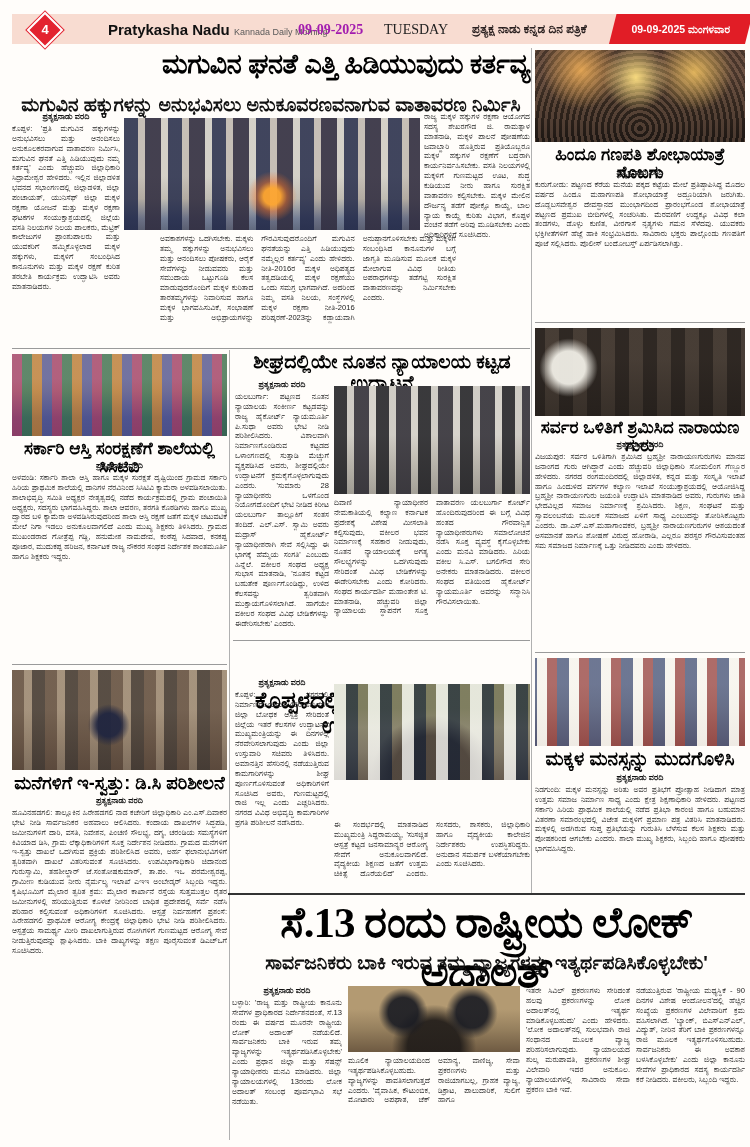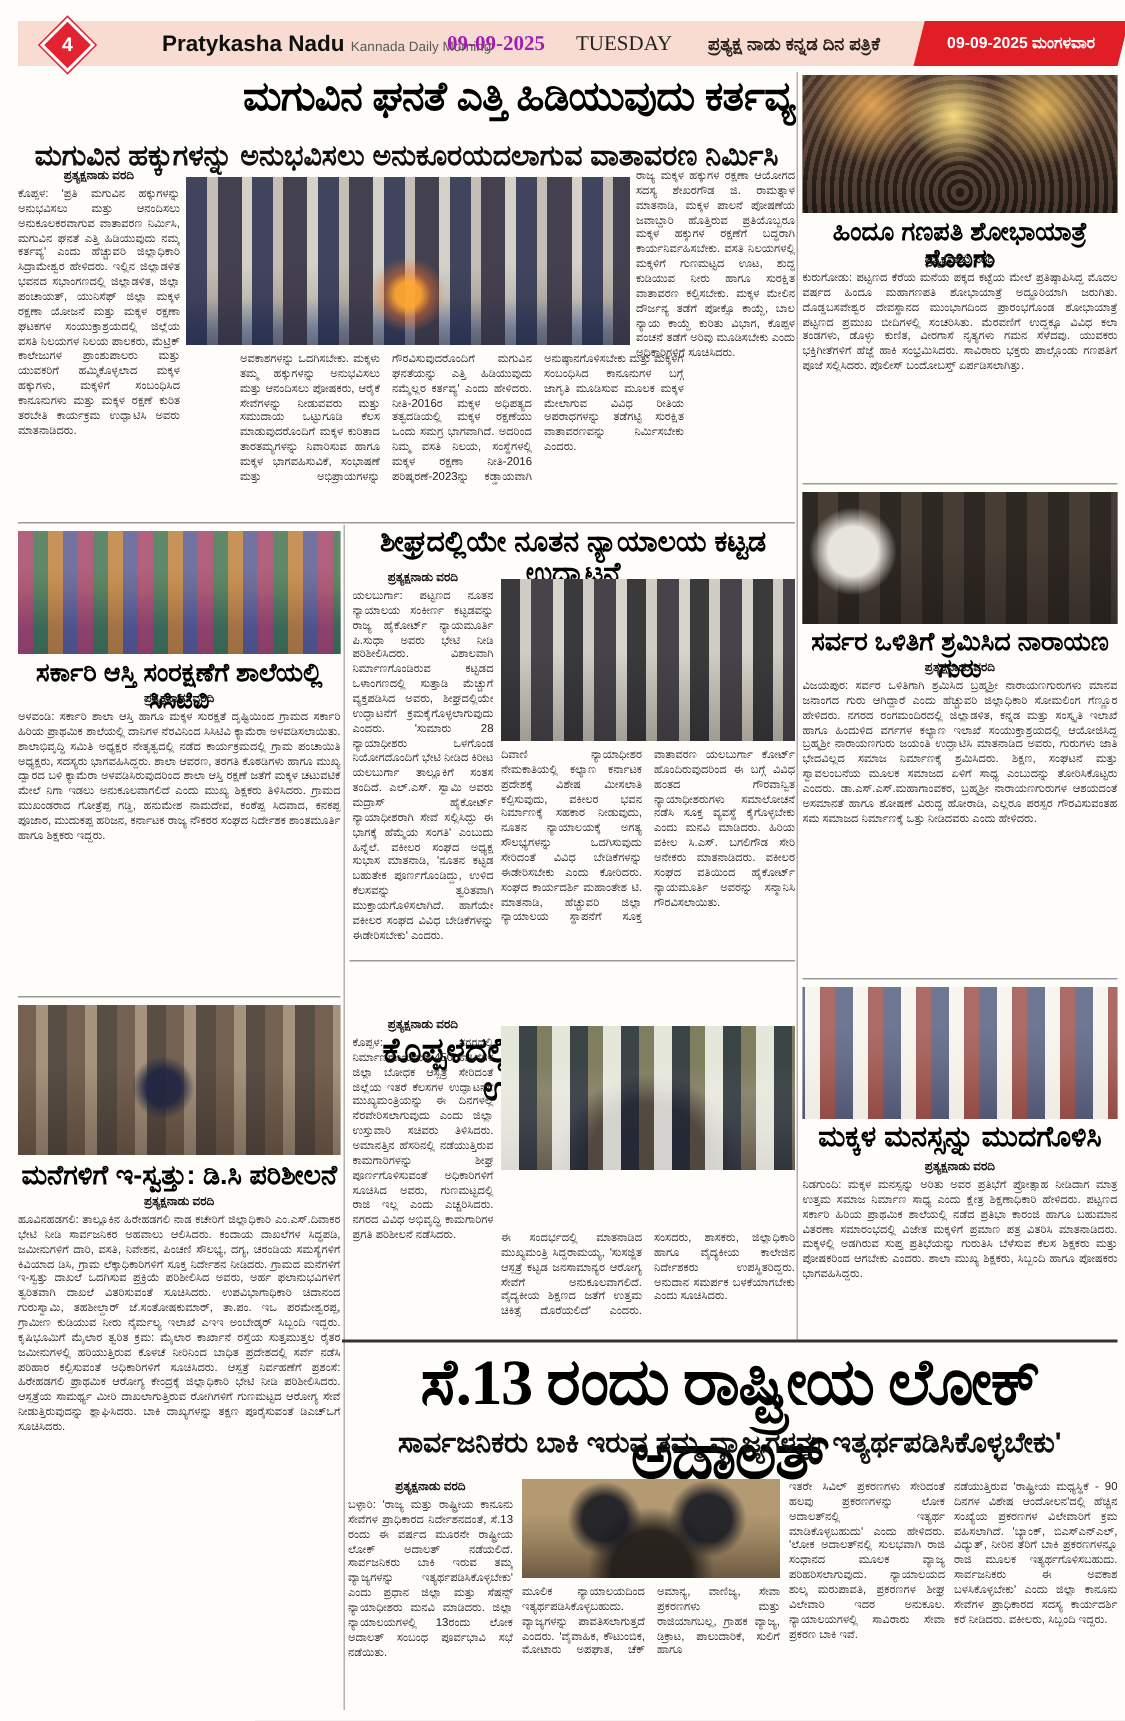--- a/index.html
+++ b/index.html
@@ -92,21 +92,21 @@
     </div>
     <div class="hdr-date">09-09-2025</div>
     <div class="hdr-day">TUESDAY</div>
     <div class="hdr-tagline">ಪ್ರತ್ಯಕ್ಷ ನಾಡು ಕನ್ನಡ ದಿನ ಪತ್ರಿಕೆ</div>
     <div class="hdr-banner">
       <span>09-09-2025 ಮಂಗಳವಾರ</span>
     </div>
   </div>
 
   <div class="hl-main">ಮಗುವಿನ ಘನತೆ ಎತ್ತಿ ಹಿಡಿಯುವುದು ಕರ್ತವ್ಯ</div>
-  <div class="sub-main">ಮಗುವಿನ ಹಕ್ಕುಗಳನ್ನು ಅನುಭವಿಸಲು ಅನುಕೂರಯದಲಾಗುವ ವಾತಾವರಣ ನಿರ್ಮಿಸಿ</div>
+  <div class="sub-main">ಮಗುವಿನ ಹಕ್ಕುಗಳನ್ನು ಅನುಭವಿಸಲು ಅನುಕೂವರಣವನಾಗುವ ವಾತಾವರಣ ನಿರ್ಮಿಸಿ</div>
   <div class="byline" style="left:12px;top:112px;width:108px;">ಪ್ರತ್ಯಕ್ಷನಾಡು ವರದಿ</div>
   <div class="bt" style="left:12px;top:124px;width:108px;height:222px;">ಕೊಪ್ಪಳ: 'ಪ್ರತಿ ಮಗುವಿನ ಹಕ್ಕುಗಳನ್ನು ಅನುಭವಿಸಲು ಮತ್ತು ಆನಂದಿಸಲು ಅನುಕೂಲಕರವಾಗುವ ವಾತಾವರಣ ನಿರ್ಮಿಸಿ, ಮಗುವಿನ ಘನತೆ ಎತ್ತಿ ಹಿಡಿಯುವುದು ನಮ್ಮ ಕರ್ತವ್ಯ' ಎಂದು ಹೆಚ್ಚುವರಿ ಜಿಲ್ಲಾಧಿಕಾರಿ ಸಿದ್ರಾಮೇಶ್ವರ ಹೇಳಿದರು. ಇಲ್ಲಿನ ಜಿಲ್ಲಾಡಳಿತ ಭವನದ ಸಭಾಂಗಣದಲ್ಲಿ ಜಿಲ್ಲಾಡಳಿತ, ಜಿಲ್ಲಾ ಪಂಚಾಯತ್, ಯುನಿಸೆಫ್ ಜಿಲ್ಲಾ ಮಕ್ಕಳ ರಕ್ಷಣಾ ಯೋಜನೆ ಮತ್ತು ಮಕ್ಕಳ ರಕ್ಷಣಾ ಘಟಕಗಳ ಸಂಯುಕ್ತಾಶ್ರಯದಲ್ಲಿ ಜಿಲ್ಲೆಯ ವಸತಿ ನಿಲಯಗಳ ನಿಲಯ ಪಾಲಕರು, ಮೆಟ್ರಿಕ್ ಕಾಲೇಜುಗಳ ಪ್ರಾಂಶುಪಾಲರು ಮತ್ತು ಯುವಕರಿಗೆ ಹಮ್ಮಿಕೊಳ್ಳಲಾದ ಮಕ್ಕಳ ಹಕ್ಕುಗಳು, ಮಕ್ಕಳಿಗೆ ಸಂಬಂಧಿಸಿದ ಕಾನೂನುಗಳು ಮತ್ತು ಮಕ್ಕಳ ರಕ್ಷಣೆ ಕುರಿತ ತರಬೇತಿ ಕಾರ್ಯಕ್ರಮ ಉದ್ಘಾಟಿಸಿ ಅವರು ಮಾತನಾಡಿದರು.</div>
   <div class="photo ph-lamp" style="left:124px;top:118px;width:296px;height:112px;"></div>
   <div class="bt" style="left:424px;top:112px;width:106px;height:234px;">ರಾಜ್ಯ ಮಕ್ಕಳ ಹಕ್ಕುಗಳ ರಕ್ಷಣಾ ಆಯೋಗದ ಸದಸ್ಯ ಶೇಖರಗೌಡ ಜಿ. ರಾಮತ್ನಾಳ ಮಾತನಾಡಿ, ಮಕ್ಕಳ ಪಾಲನೆ ಪೋಷಣೆಯ ಜವಾಬ್ದಾರಿ ಹೊತ್ತಿರುವ ಪ್ರತಿಯೊಬ್ಬರೂ ಮಕ್ಕಳ ಹಕ್ಕುಗಳ ರಕ್ಷಣೆಗೆ ಬದ್ಧರಾಗಿ ಕಾರ್ಯನಿರ್ವಹಿಸಬೇಕು. ವಸತಿ ನಿಲಯಗಳಲ್ಲಿ ಮಕ್ಕಳಿಗೆ ಗುಣಮಟ್ಟದ ಊಟ, ಶುದ್ಧ ಕುಡಿಯುವ ನೀರು ಹಾಗೂ ಸುರಕ್ಷಿತ ವಾತಾವರಣ ಕಲ್ಪಿಸಬೇಕು. ಮಕ್ಕಳ ಮೇಲಿನ ದೌರ್ಜನ್ಯ ತಡೆಗೆ ಪೋಕ್ಸೊ ಕಾಯ್ದೆ, ಬಾಲ ನ್ಯಾಯ ಕಾಯ್ದೆ ಕುರಿತು ವಿಭಾಗ, ಕೊಪ್ಪಳ ವಂಚನೆ ತಡೆಗೆ ಅರಿವು ಮೂಡಿಸಬೇಕು ಎಂದು ಅಧಿಕಾರಿಗಳಿಗೆ ಸೂಚಿಸಿದರು.</div>
   <div class="bt cols3" style="left:124px;top:234px;width:296px;height:111px;">ಅವಕಾಶಗಳನ್ನು ಒದಗಿಸಬೇಕು. ಮಕ್ಕಳು ತಮ್ಮ ಹಕ್ಕುಗಳನ್ನು ಅನುಭವಿಸಲು ಮತ್ತು ಆನಂದಿಸಲು ಪೋಷಕರು, ಆರೈಕೆ ಸೇವೆಗಳನ್ನು ನೀಡುವವರು ಮತ್ತು ಸಮುದಾಯ ಒಟ್ಟುಗೂಡಿ ಕೆಲಸ ಮಾಡುವುದರೊಂದಿಗೆ ಮಕ್ಕಳ ಕುರಿತಾದ ತಾರತಮ್ಯಗಳನ್ನು ನಿವಾರಿಸುವ ಹಾಗೂ ಮಕ್ಕಳ ಭಾಗವಹಿಸುವಿಕೆ, ಸಂಭಾಷಣೆ ಮತ್ತು ಅಭಿಪ್ರಾಯಗಳನ್ನು ಗೌರವಿಸುವುದರೊಂದಿಗೆ ಮಗುವಿನ ಘನತೆಯನ್ನು ಎತ್ತಿ ಹಿಡಿಯುವುದು ನಮ್ಮೆಲ್ಲರ ಕರ್ತವ್ಯ' ಎಂದು ಹೇಳಿದರು. ನೀತಿ-2016ರ ಮಕ್ಕಳ ಅಧಿಪತ್ಯದ ತತ್ವದಡಿಯಲ್ಲಿ ಮಕ್ಕಳ ರಕ್ಷಣೆಯು ಒಂದು ಸಮಗ್ರ ಭಾಗವಾಗಿದೆ. ಅದರಿಂದ ನಿಮ್ಮ ವಸತಿ ನಿಲಯ, ಸಂಸ್ಥೆಗಳಲ್ಲಿ ಮಕ್ಕಳ ರಕ್ಷಣಾ ನೀತಿ-2016 ಪರಿಷ್ಕರಣೆ-2023ನ್ನು ಕಡ್ಡಾಯವಾಗಿ ಅನುಷ್ಠಾನಗೊಳಿಸಬೇಕು ಮತ್ತು ಮಕ್ಕಳಿಗೆ ಸಂಬಂಧಿಸಿದ ಕಾನೂನುಗಳ ಬಗ್ಗೆ ಜಾಗೃತಿ ಮೂಡಿಸುವ ಮೂಲಕ ಮಕ್ಕಳ ಮೇಲಾಗುವ ವಿವಿಧ ರೀತಿಯ ಅಪರಾಧಗಳನ್ನು ತಡೆಗಟ್ಟಿ ಸುರಕ್ಷಿತ ವಾತಾವರಣವನ್ನು ನಿರ್ಮಿಸಬೇಕು ಎಂದರು.</div>
 
   <div class="vrule" style="left:531px;top:48px;height:845px;"></div>
 
   <div class="photo ph-crowd-night" style="left:535px;top:50px;width:210px;height:92px;"></div>
   <div class="hl" style="left:535px;top:146px;width:210px;font-size:17px;">ಹಿಂದೂ ಗಣಪತಿ ಶೋಭಾಯಾತ್ರೆ ಸೊಬಗು</div>

